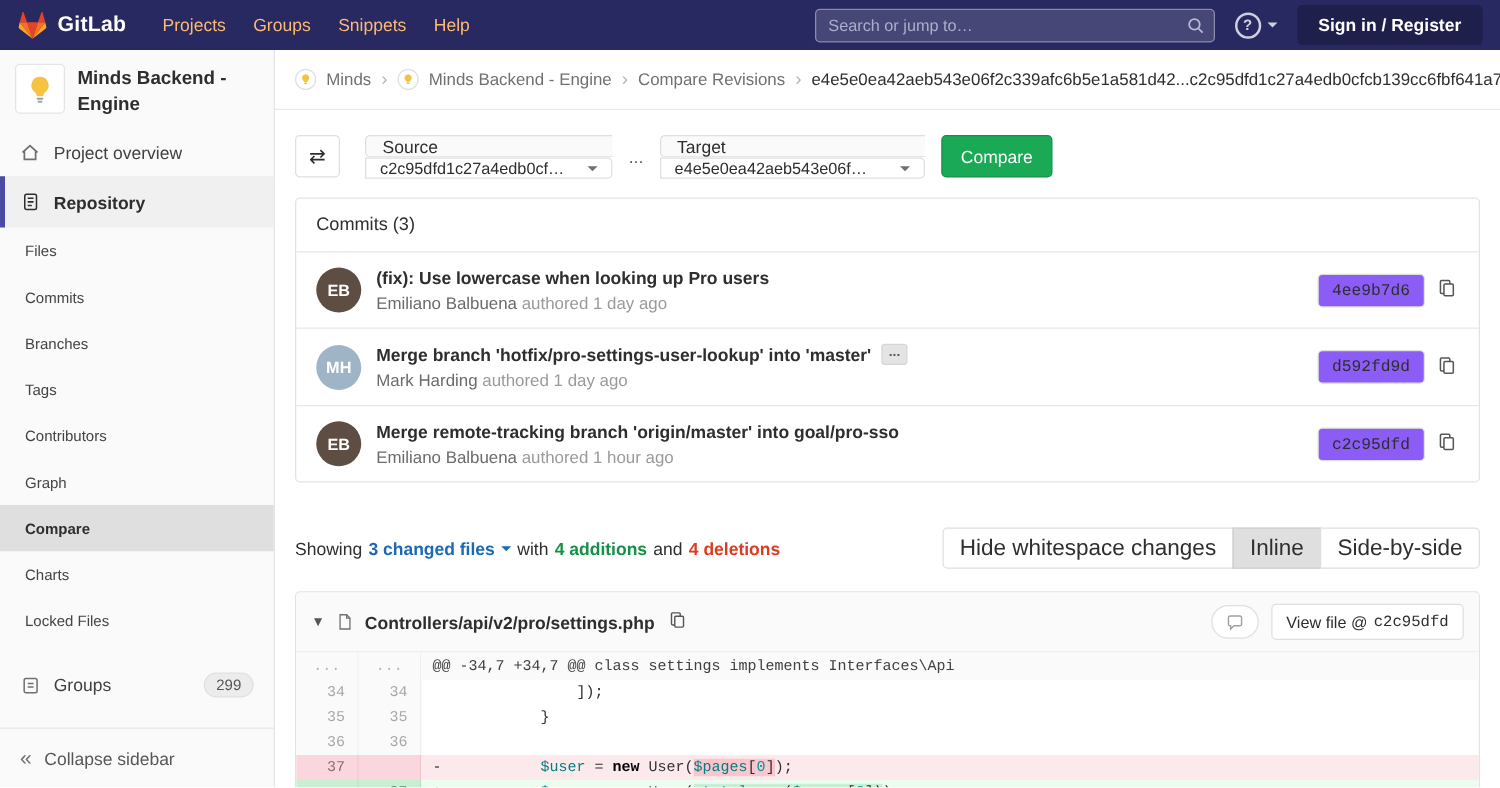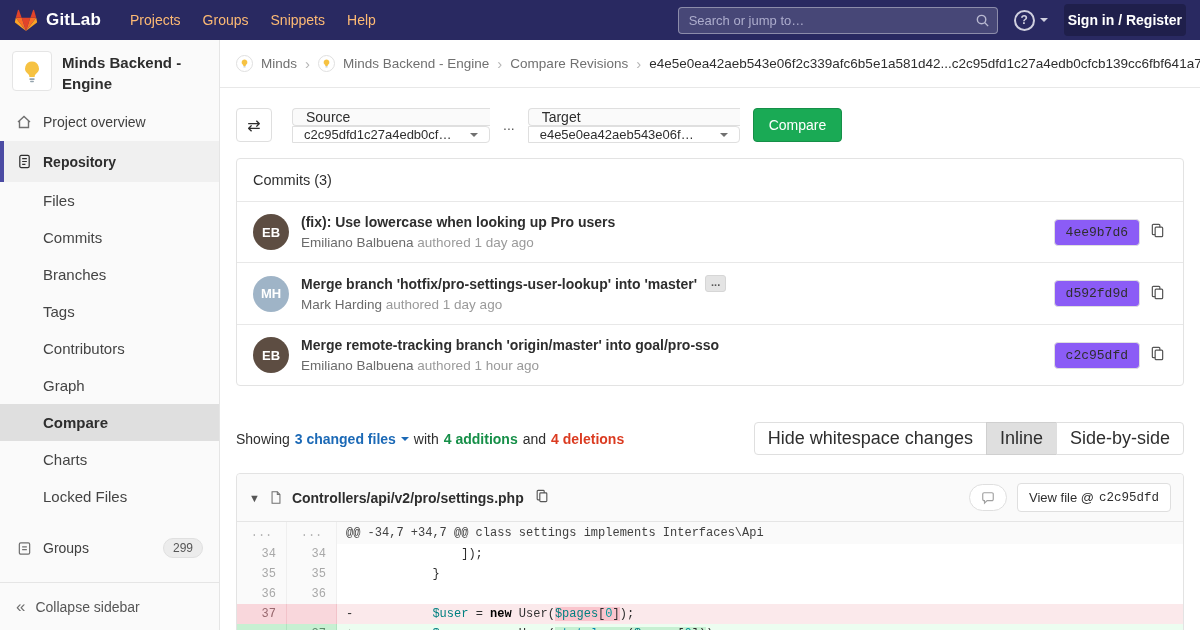--- a/index.html
+++ b/index.html
@@ -20,39 +20,39 @@
     border:1px solid rgba(255,255,255,.38); border-radius:4px; color:#fff; font-size:13px;
     padding:0 30px 0 10px; outline:none; font-family:"Liberation Sans",sans-serif; }
   .search-box input::placeholder { color:#adadcd; }
   .search-icon { position:absolute; right:8px; top:6px; }
   .help-group { display:flex; align-items:center; gap:5px; color:#cfcfdf; }
   .help-circle { width:21px; height:21px; border:2px solid #cfcfdf; border-radius:50%;
     display:flex; align-items:center; justify-content:center; font-size:12px; font-weight:700; }
   .caret { display:inline-block; width:0; height:0; border-left:4px solid transparent;
     border-right:4px solid transparent; border-top:4px solid currentColor; }
   .signin-btn { background:#1f1f4b; color:#fff; font-size:14px; font-weight:700;
-    border:none; border-radius:4px; padding:8px 4px; }
+    border:none; border-radius:4px; padding:8px 17px; }
 
   
   .layout { display:flex; height:590px; }
 
   
   .sidebar { width:220px; flex:none; background:#fafafa; border-right:1px solid #e5e5e5;
     display:flex; flex-direction:column; }
   .project-header { display:flex; gap:10px; padding:11px 12px 9px; align-items:flex-start; }
   .project-avatar { width:40px; height:40px; flex:none; background:#fff; border:1px solid #e5e5e5;
     border-radius:4px; display:flex; align-items:center; justify-content:center; }
   .project-name { font-size:15px; font-weight:700; line-height:1.4; padding-top:1px; }
   .side-nav { display:flex; flex-direction:column; }
   .nav-item { display:flex; align-items:center; gap:11px; height:38px; padding:0 16px;
     font-size:14px; color:#404040; }
   .nav-item .ic { width:16px; display:flex; justify-content:center; flex:none; }
   .section-repository { background:#f0f0f0; border-left:4px solid #4b4ba3; padding-left:12px;
     height:41px; font-weight:700; color:#2e2e2e; }
-  .subnav a { display:flex; align-items:center; height:37px; padding-left:43px; font-size:15px;
+  .subnav a { display:flex; align-items:center; height:37px; padding-left:20px; font-size:12px;
     color:#444; }
   .subnav a.active { background:#dfdfdf; color:#2e2e2e; font-weight:700; }
   .issues-item { margin-top:13px; height:40px; }
   .count-badge { margin-left:auto; background:#ececec; border:1px solid #e0e0e0; color:#565656;
     font-size:12px; border-radius:10px; padding:2px 9px; }
   .collapse-footer { margin-top:auto; border-top:1px solid #e5e5e5; height:48px; display:flex;
     align-items:center; gap:10px; padding:0 16px; color:#565656; font-size:14px; cursor:pointer; }
   .collapse-icon { font-size:17px; color:#707070; line-height:1; }
 
   

